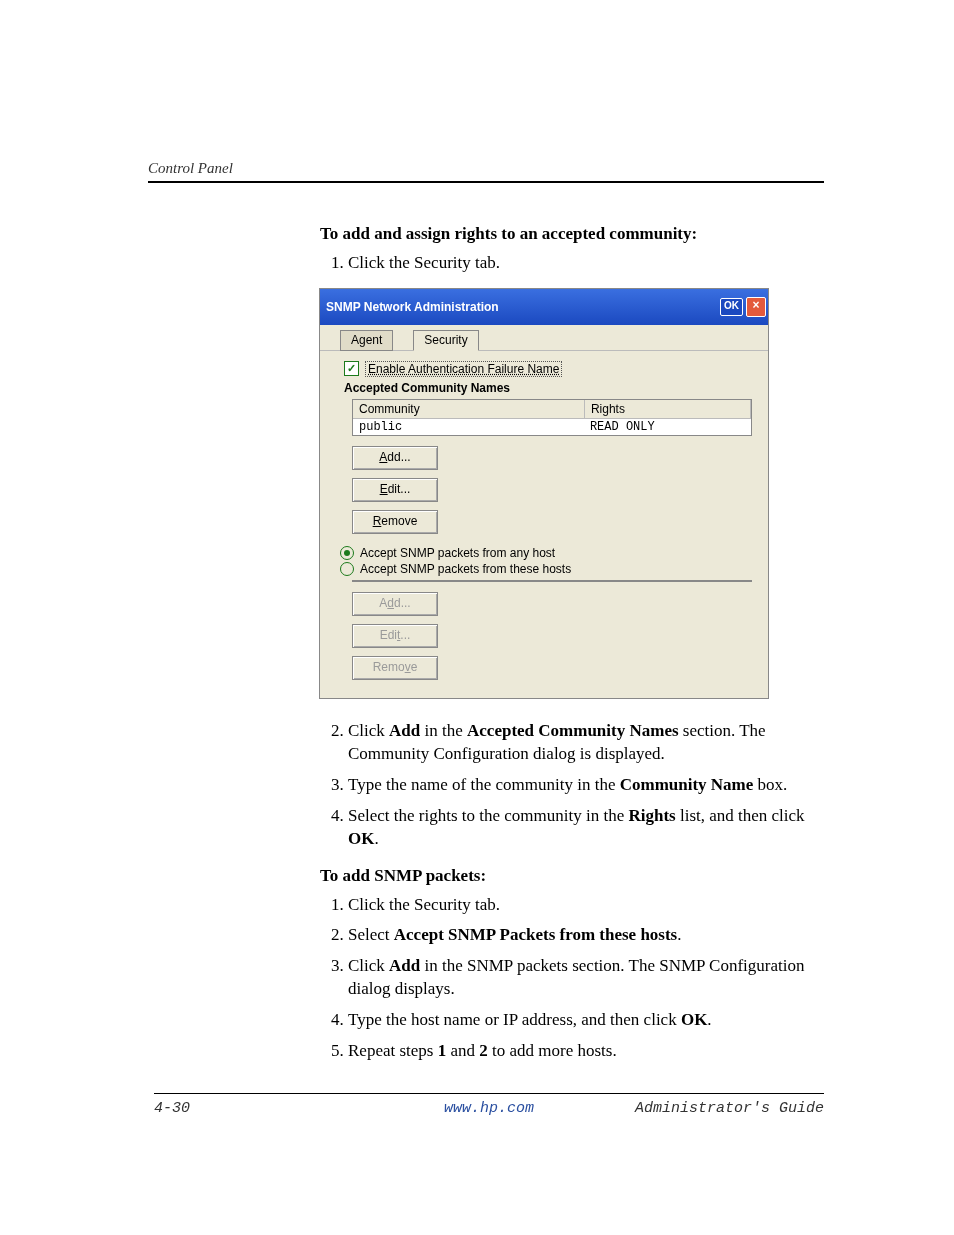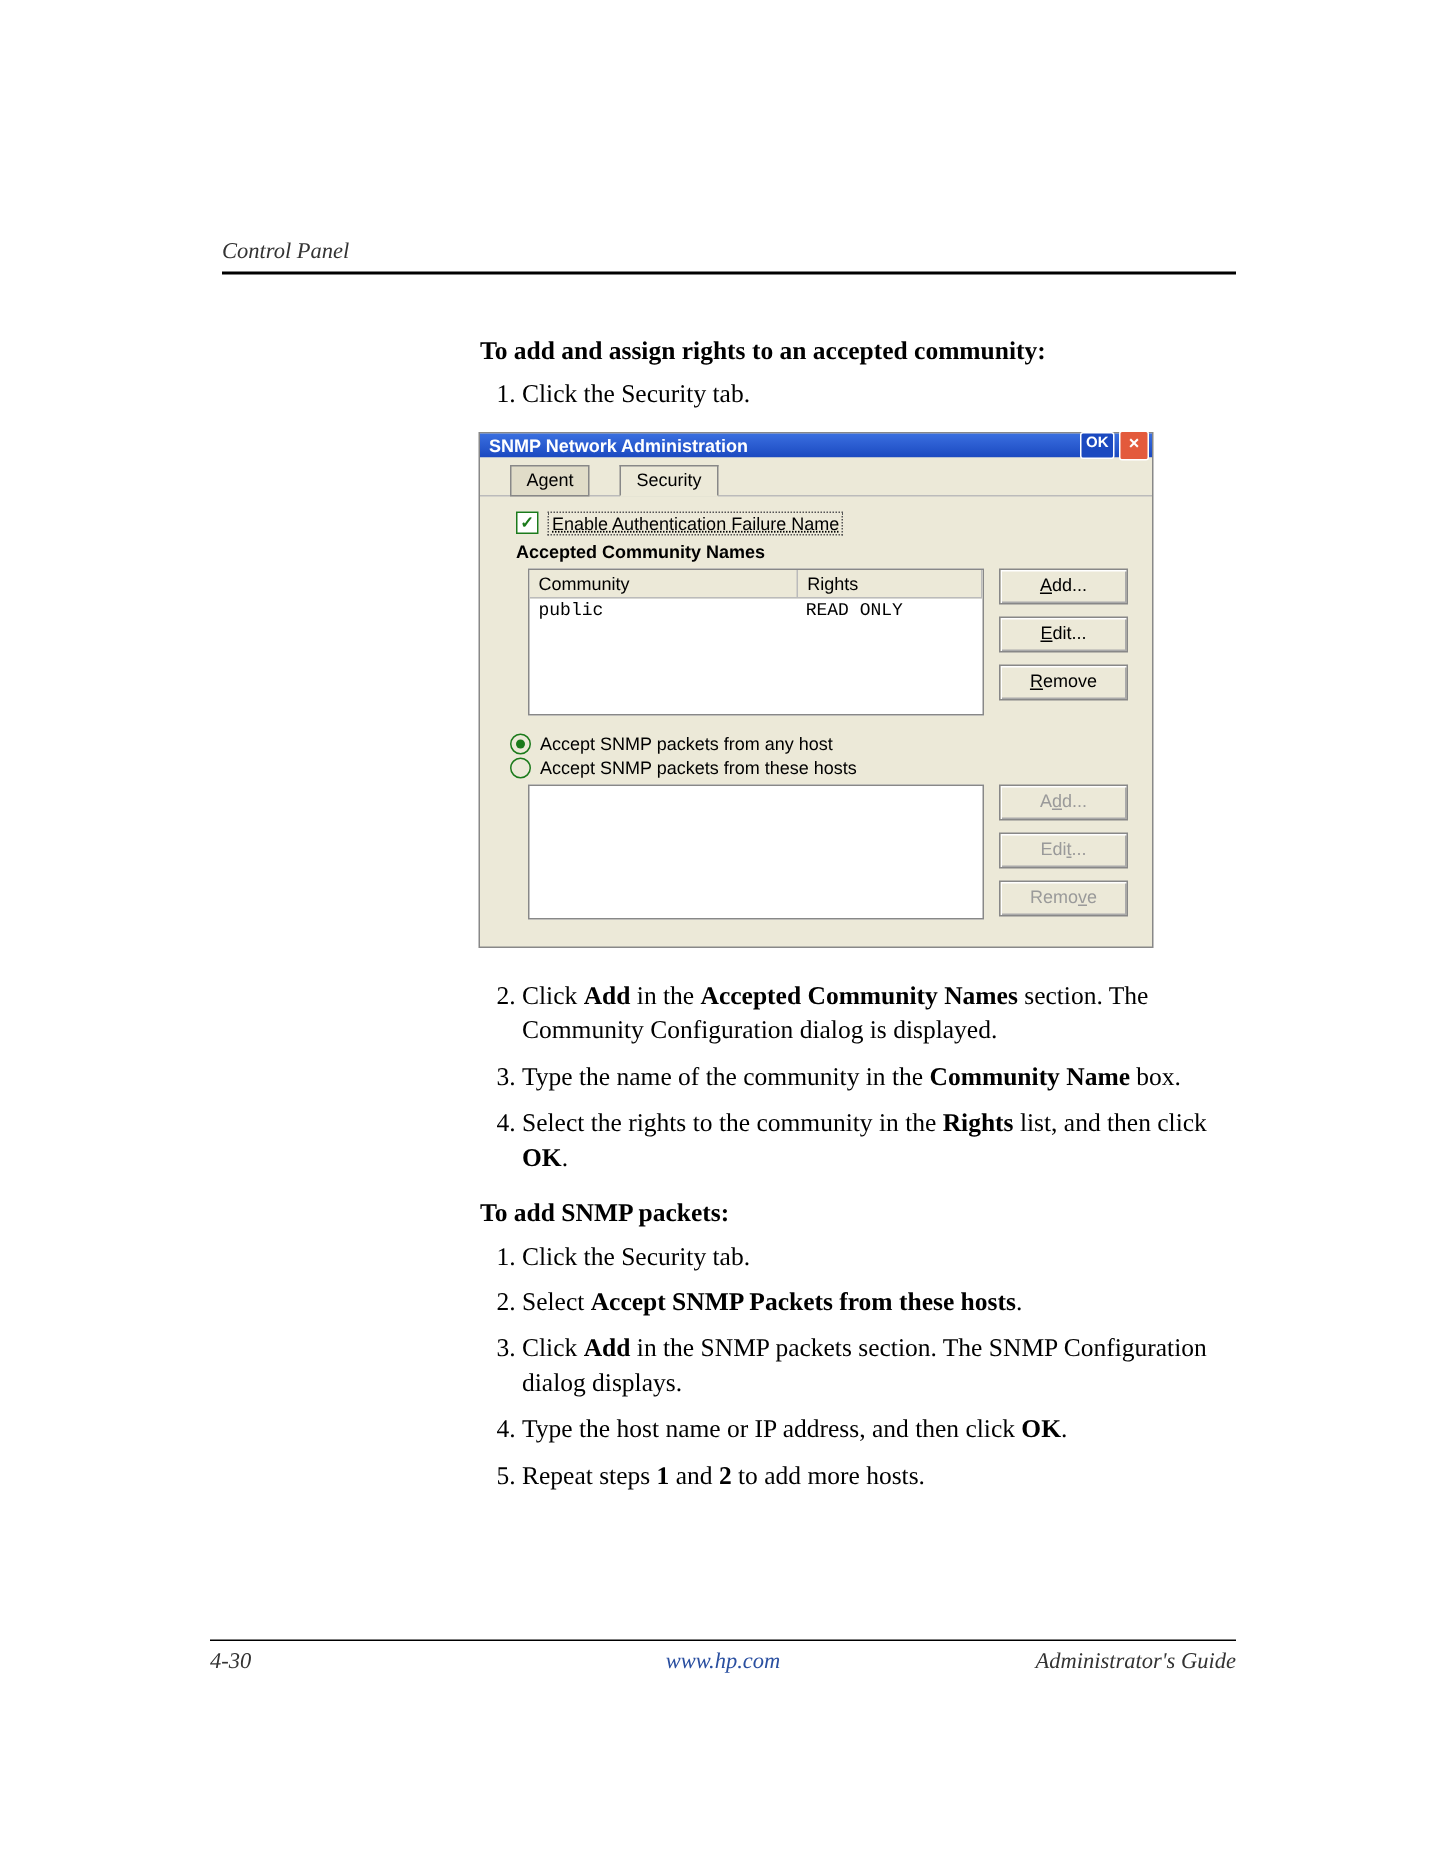--- a/index.html
+++ b/index.html
@@ -61,21 +61,21 @@
     width: 448px;
     font-family: Tahoma, Arial, sans-serif;
     font-size: 12px;
     color: #000;
     box-shadow: 0 0 0 1px #888;
     background: #ece9d8;
   }
   .titlebar {
     display: flex;
     align-items: center;
-    height: 16px;
+    height: 36px;
     background: linear-gradient(#3a6fe0, #1b49c0);
     color: #fff;
     font-weight: bold;
     padding: 0 2px 0 6px;
     font-size: 12px;
   }
   .titlebar .spacer { flex: 1; }
   .titlebar .okbtn {
     background: #1b49c0;
     border: 1px solid #fff;
@@ -154,20 +154,21 @@
     text-decoration: underline;
     text-decoration-style: dotted;
   }
   .group-title {
     font-weight: bold;
     margin: 4px 0 4px 14px;
   }
   .list-and-buttons {
     display: flex;
     gap: 10px;
+    flex-direction: column;
   }
   .listview {
     flex: 1;
     height: 96px;
     background: #fff;
     border: 1px solid #888;
     overflow: hidden;
   }
   .lv-head {
     display: flex;
@@ -231,23 +232,24 @@
     width: 6px;
     height: 6px;
     background: #1b7a1b;
     border-radius: 50%;
   }
   .hosts-group .listview {
     height: 88px;
   }
   .footer {
     position: absolute;
-    left: 140px;
+    left: 154px;
     right: 130px;
     bottom: 118px;
+    font-family: Liberation Mono, monospace;
   }
   .footer-rule {
     border: none;
     border-top: 1.5px solid #000;
     margin: 0 0 6px 0;
   }
   .footer-row {
     display: flex;
     font-style: italic;
     font-size: 15px;

